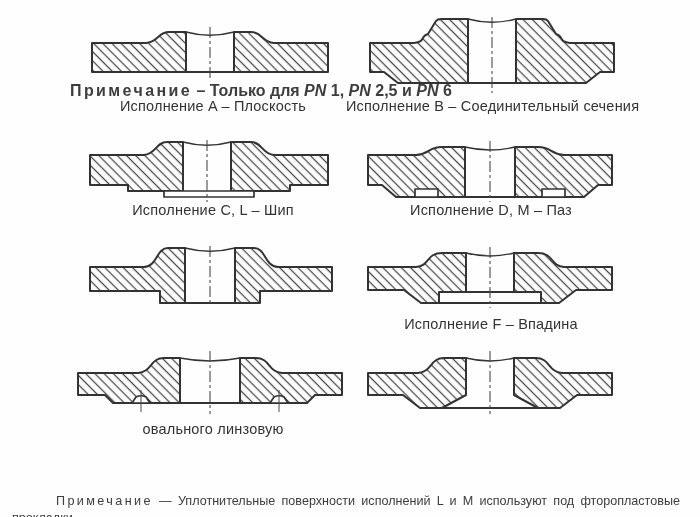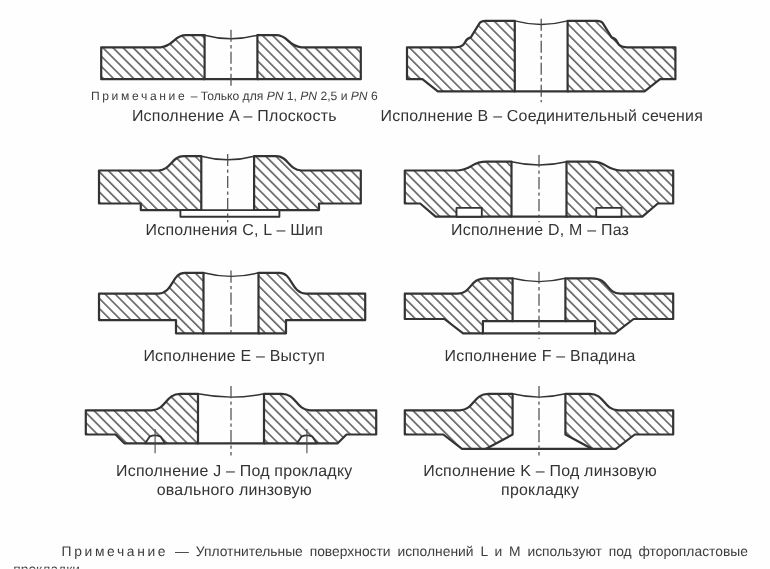--- a/index.html
+++ b/index.html
@@ -8,21 +8,21 @@
     font-family:"Liberation Sans", sans-serif;color:#383838;overflow:hidden;
   }
   .stage{position:absolute;inset:0;width:700px;height:517px;}
   .fig{position:absolute;}
   .cap{
     position:absolute;font-size:14.5px;line-height:17px;text-align:center;
     color:#333;letter-spacing:.2px;white-space:nowrap;
   }
   .cap .ln{display:block;}
   .smallnote{
-    position:absolute;font-size:11px;text-align:center;color:#3d3d3d;white-space:nowrap;
+    position:absolute;font-size:16px;text-align:center;color:#3d3d3d;white-space:nowrap;font-weight:bold;
   }
   .ls{letter-spacing:2.4px;}
   .it{font-style:italic;}
   .footnote{
     position:absolute;left:12px;top:480px;width:668px;
     font-size:12.6px;line-height:17px;color:#3d3d3d;
     text-align:justify;text-indent:44px;
   }
   svg{display:block;overflow:visible;}
   .solid{fill:url(#hatch);stroke:#333;stroke-width:2;stroke-linejoin:round;}
@@ -72,21 +72,21 @@
 
   <div class="fig" style="left:88px;top:140px;">
     <svg width="242" height="62" viewBox="0 0 242 62">
       <path class="solid" d="M2,15 H56 C68,14 68,2 79,2 H95 V51 H40 V45 H2 Z"></path>
       <path class="solid" d="M240,15 H186 C174,14 174,2 163,2 H143 V51 H202 V45 H240 Z"></path>
       <rect class="white" x="76" y="51" width="90" height="6"></rect>
       <path class="brk" d="M95,2 Q119,8.5 143,2"></path>
       <path class="cl" d="M119,0 V62"></path>
     </svg>
   </div>
-  <div class="cap" style="left:70px;top:202px;width:286px;">Исполнения C, L – Шип</div>
+  <div class="cap" style="left:70px;top:202px;width:286px;">Исполнение C, L – Шип</div>
 
   <div class="fig" style="left:366px;top:140px;">
     <svg width="248" height="62" viewBox="0 0 248 62">
       <path class="solid" d="M2,15 H50 C64,14 62,7 76,7 H99 V57 H30 L16,45 H2 Z"></path>
       <path class="solid" d="M246,15 H198 C184,14 186,7 172,7 H149 V57 H218 L232,45 H246 Z"></path>
       <rect class="white" x="49" y="49" width="23" height="8"></rect>
       <rect class="white" x="176" y="49" width="23" height="8"></rect>
       <path class="edge" d="M98,57 H150"></path>
       <path class="brk" d="M99,7 Q124,13 149,7"></path>
       <path class="cl" d="M124,1 V62"></path>
@@ -96,21 +96,20 @@
 
   <div class="fig" style="left:88px;top:246px;">
     <svg width="246" height="60" viewBox="0 0 246 60">
       <path class="solid" d="M2,21 H56 C70,20 68,2 80,2 H97 V57 H72 V45 H2 Z"></path>
       <path class="solid" d="M244,21 H190 C176,20 178,2 166,2 H147 V57 H172 V45 H244 Z"></path>
       <path class="edge" d="M96,57 H148"></path>
       <path class="brk" d="M97,2 Q122,8.5 147,2"></path>
       <path class="cl" d="M122,0 V60"></path>
     </svg>
   </div>
-  <div class="cap" style="left:70px;top:316px;width:286px;">Исполнение E – Выступ</div>
 
   <div class="fig" style="left:366px;top:246px;">
     <svg width="248" height="62" viewBox="0 0 248 62">
       <path class="solid" d="M2,21 H50 C64,20 60,7 76,7 H100 V46 H73 V57 H55 L38,44 H2 Z"></path>
       <path class="solid" d="M246,21 H198 C184,20 188,7 172,7 H148 V46 H175 V57 H193 L210,44 H246 Z"></path>
       <path class="edge" d="M99,46 H149"></path>
       <path class="edge" d="M72,57 H176"></path>
       <path class="brk" d="M100,7 Q124,13 148,7"></path>
       <path class="cl" d="M124,1 V62"></path>
     </svg>
@@ -124,33 +123,28 @@
       <path class="white" d="M56,53 L60,47 Q65,44.5 70,47 L74,53 Z"></path>
       <path class="white" d="M194,53 L198,47 Q203,44.5 208,47 L212,53 Z"></path>
       <path class="edge" d="M103,53 H165"></path>
       <path class="brk" d="M104,8 Q134,14 164,8"></path>
       <path class="clg" d="M65,40 V62"></path>
       <path class="clg" d="M203,40 V62"></path>
       <path class="cl" d="M134,1 V64"></path>
     </svg>
   </div>
   <div class="cap" style="left:70px;top:421px;width:286px;">
-    <span class="ln">Исполнение J – Под прокладку</span>
     <span class="ln">овального линзовую</span>
   </div>
 
   <div class="fig" style="left:366px;top:350px;">
     <svg width="248" height="66" viewBox="0 0 248 66">
       <path class="solid" d="M2,23 H52 C66,22 64,8 78,8 H100 V45 L76,58 H54 L37,45 H2 Z"></path>
       <path class="solid" d="M246,23 H196 C182,22 184,8 170,8 H148 V45 L172,58 H194 L211,45 H246 Z"></path>
       <path class="edge" d="M75,58 H173"></path>
       <path class="brk" d="M100,8 Q124,14 148,8"></path>
       <path class="cl" d="M124,1 V64"></path>
     </svg>
   </div>
-  <div class="cap" style="left:346px;top:421px;width:290px;">
-    <span class="ln">Исполнение K – Под линзовую</span>
-    <span class="ln">прокладку</span>
-  </div>
 
   <p class="footnote"><span class="ls">Примечание</span><span> — Уплотнительные поверхности исполнений L и M используют под фторопластовые прокладки.</span></p>
 
 </div>
 
 </body></html>

